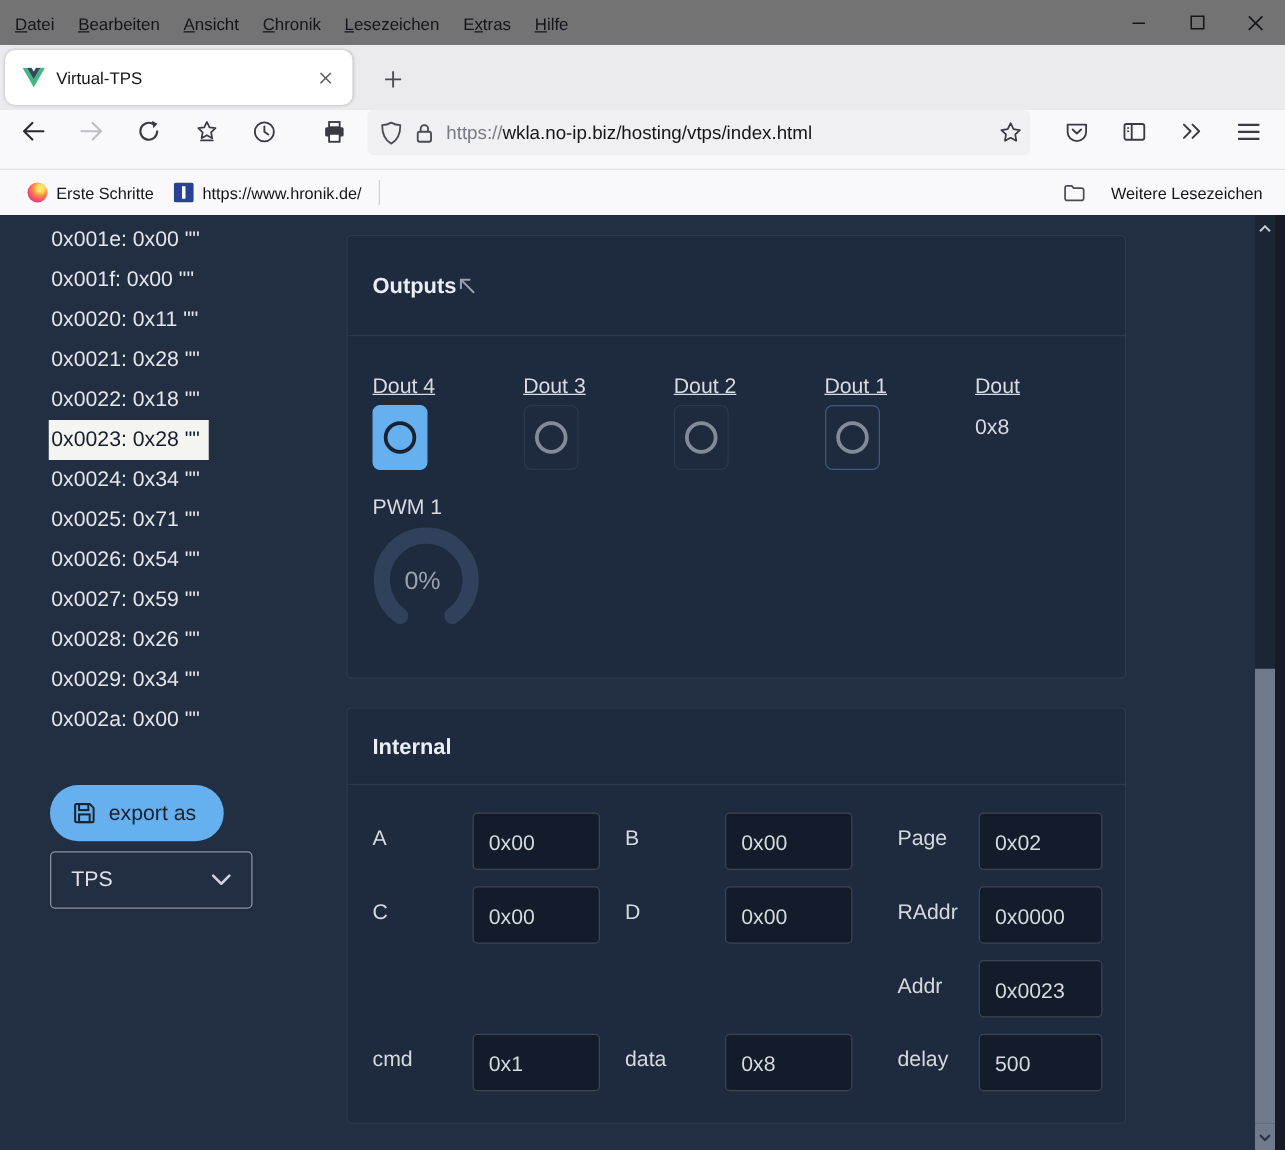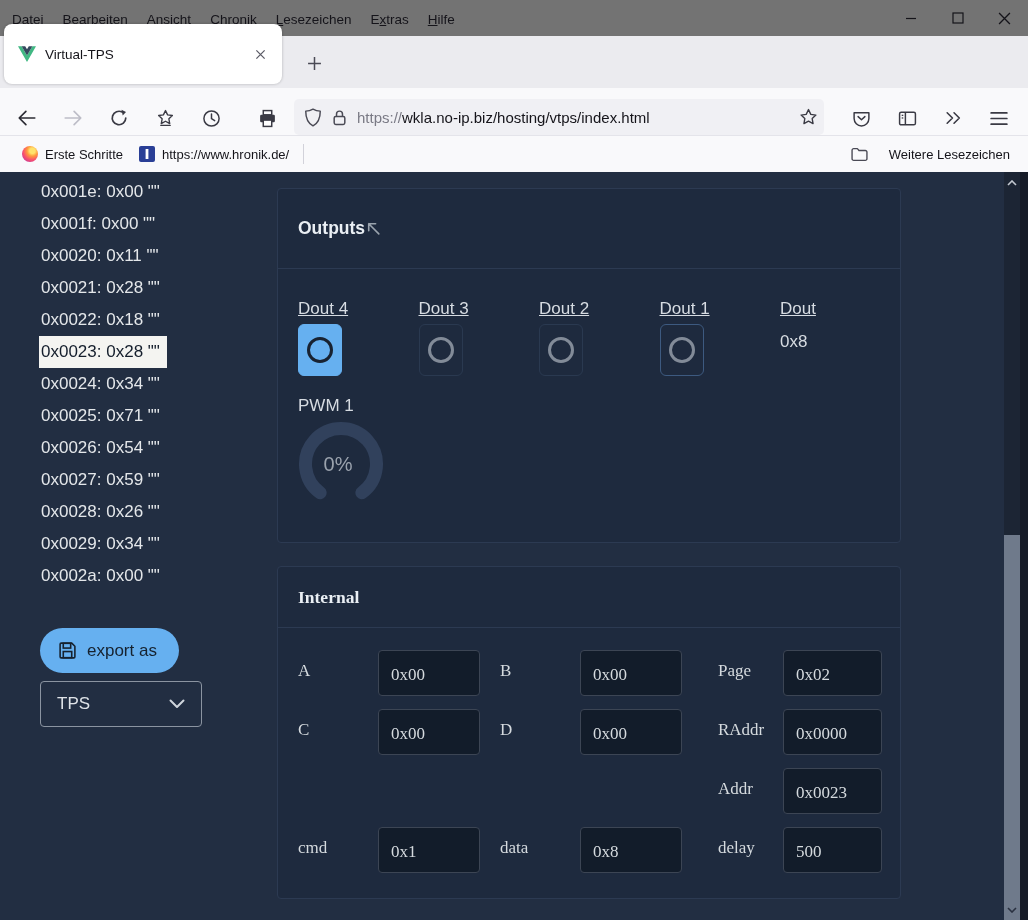--- a/index.html
+++ b/index.html
@@ -14,28 +14,28 @@
   
   .titlebar { height:36px; background:#737373; display:flex; align-items:center; }
   .menubar { display:flex; gap:13px; padding-left:9px; padding-top:2px; }
   .menu-item { font-size:13.5px; color:#15141a; padding:3px 3px; cursor:default; }
   .menu-item .uline { text-decoration:underline; }
   .win-controls { margin-left:auto; display:flex; height:36px; }
   .win-btn { width:47px; height:36px; display:flex; align-items:center; justify-content:center; }
 
   
   .tabstrip { height:52px; background:#ebebef; display:flex; align-items:flex-end; padding:0 0 0 4px; }
-  .tab { width:278px; height:60px; margin-bottom:4px; background:#ffffff; border-radius:8px;
+  .tab { width:278px; height:44px; margin-bottom:4px; background:#ffffff; border-radius:8px;
          display:flex; align-items:center; padding:0 10px 0 14px; box-shadow:0 0 3px rgba(0,0,0,.25); }
   .tab-title { font-size:13.5px; color:#15141a; margin-left:9px; flex:1; }
   .tab-close { width:24px; height:24px; border-radius:4px; display:flex; align-items:center; justify-content:center; }
   .newtab { width:36px; height:36px; margin:0 0 7px 14px; border-radius:4px; display:flex; align-items:center; justify-content:center; }
 
   
-  .toolbar { height:48px; background:#f9f9fb; display:flex; align-items:flex-end; padding:0 10px; border-bottom:1px solid #e4e4ea; }
+  .toolbar { height:48px; background:#f9f9fb; display:flex; align-items:flex-start; padding:0 10px; border-bottom:1px solid #e4e4ea; }
   .tool-btn { width:34px; height:34px; border-radius:4px; display:flex; align-items:center; justify-content:center; flex:none; }
   .tool-gap-s { width:12px; flex:none; } .tool-gap-m { width:22px; flex:none; }
   .urlbar { width:530px; height:36px; background:#f0f0f4; border-radius:5px; display:flex; align-items:center; padding:0 6px 0 10px; margin:0 8px 0 10px; flex:none; }
   .url-text { font-size:15px; margin-left:10px; flex:1; white-space:nowrap; overflow:hidden; }
   .url-scheme { color:#7a7a85; } .url-rest { color:#15141a; }
 
   
   .bookmarksbar { height:36px; background:#f9f9fb; display:flex; align-items:center; padding:0 14px; }
   .bm-item { display:flex; align-items:center; gap:7px; font-size:13px; color:#15141a; padding:4px 8px; border-radius:4px; }
   .bm-sep { width:1px; height:20px; background:#d2d2da; margin:0 6px; }
@@ -56,21 +56,21 @@
       display:flex; align-items:center; gap:10px; cursor:pointer; }
   .format-select { margin:8px 0 0 40px; width:162px; height:46px; border:1px solid #8b94a1; border-radius:4px;
       display:flex; align-items:center; justify-content:space-between; padding:0 16px; font-size:17px; color:#dfe3e8; cursor:pointer; }
 
   .main { width:727px; flex:none; padding-top:16px; }
   .card { width:624px; background:var(--card-bg); border:1px solid var(--card-border); border-radius:4px; }
   .card-header { display:flex; justify-content:flex-start; align-items:center; padding:0 20px;
       border-bottom:1px solid var(--card-border); font-weight:bold; font-size:17.5px; color:#eaeff4; }
   .outputs .card-header { height:80px; }
   .internal .card-header { height:61px; }
-  .internal { margin-top:23px;font-family:Liberation Serif, serif; }
+  .internal { margin-top:23px; }
 
   .outputs-body { padding:30px 20px 0 20px; height:273px; }
   .dout-flex { display:flex; }
   .dout-col { width:120.5px; flex:none; }
   .dout-label { font-size:17px; color:#d7dce2; height:20px;text-decoration:underline; }
   .dout-toggle { margin-top:5px; width:44px; height:52px; border:1px solid #2a3950; border-radius:6px;
       display:flex; align-items:center; justify-content:center; cursor:pointer; }
   .dout-toggle.focus { border-color:#3d5a80; }
   .dout-toggle.active { background:var(--accent); border-color:var(--accent); }
   .dout-circle { width:26px; height:26px; border-radius:50%; border:3px solid #828b98; }

